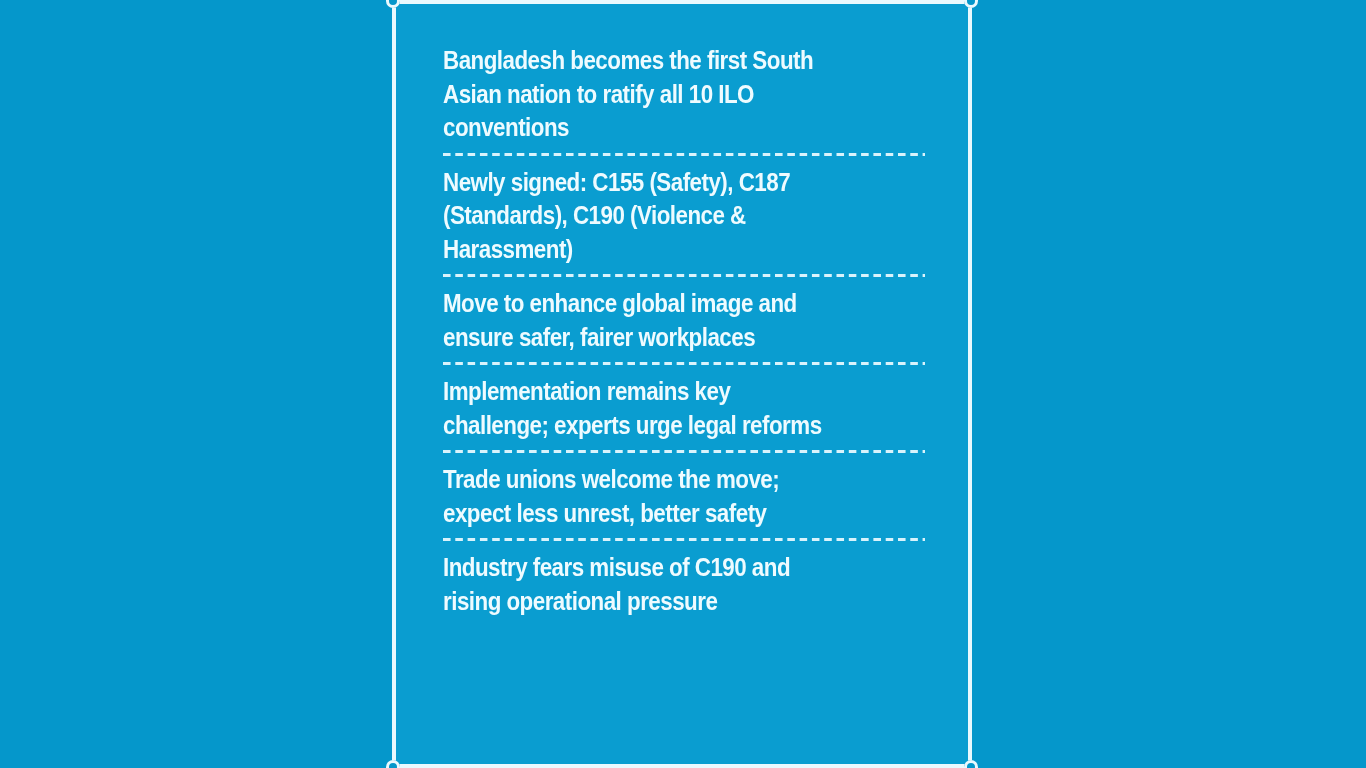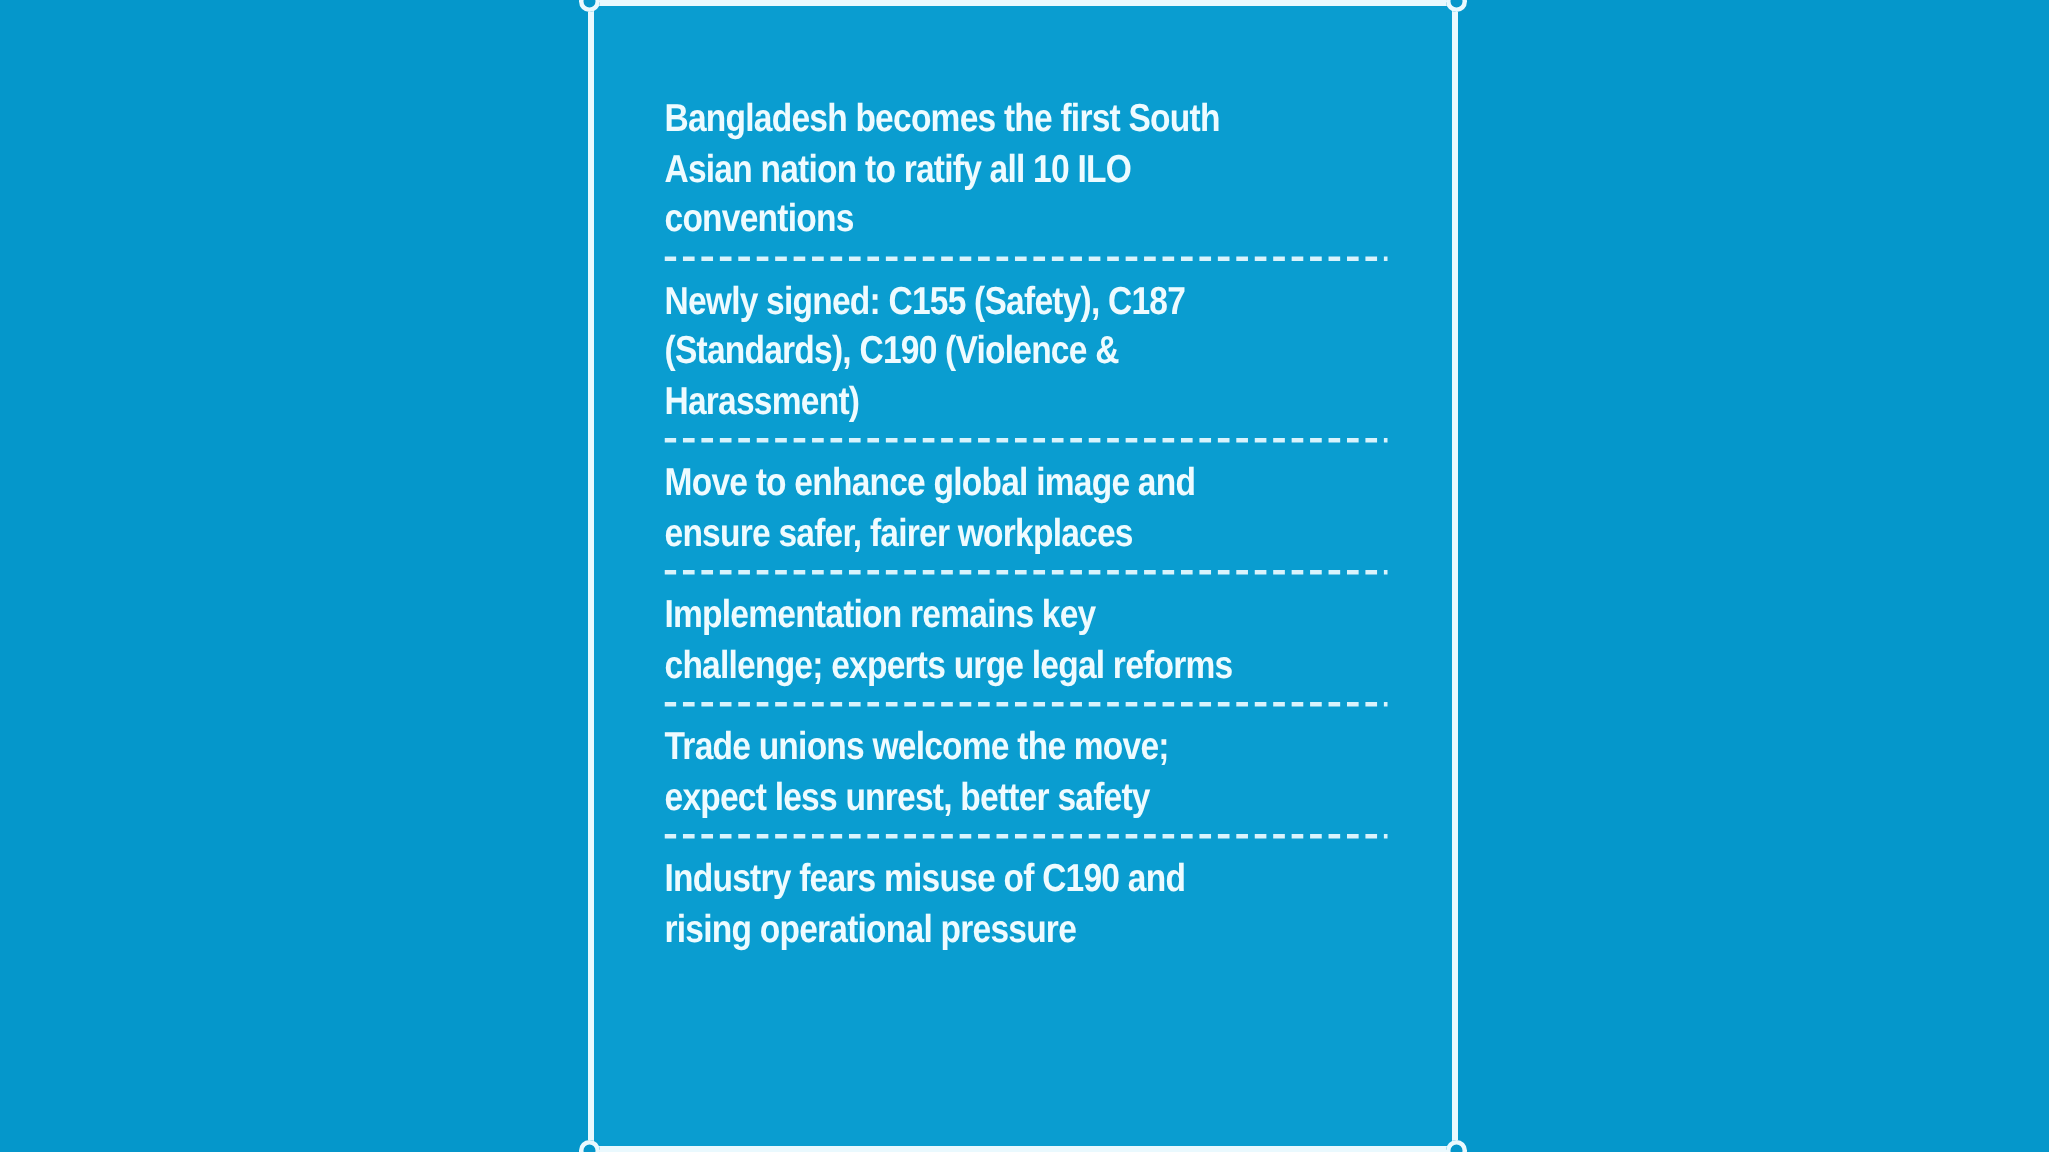--- a/index.html
+++ b/index.html
@@ -40,21 +40,21 @@
       box-shadow: 0 0 0 3px #eaf9fe inset;
     }
     .notch.tl { left: -10px; top: -10px; }
     .notch.tr { right: -10px; top: -10px; }
     .notch.bl { left: -10px; bottom: -10px; }
     .notch.br { right: -10px; bottom: -10px; }
 
     .content {
       position: absolute;
       left: 47px;
-      top: 58px;
+      top: 40px;
       width: 484px;
     }
     .point {
       color: #eefbff;
       font-family: "Liberation Sans", sans-serif;
       font-weight: bold;
       font-size: 26px;
       line-height: 33.5px;
       letter-spacing: -0.6px;
       transform: scaleX(0.86);

